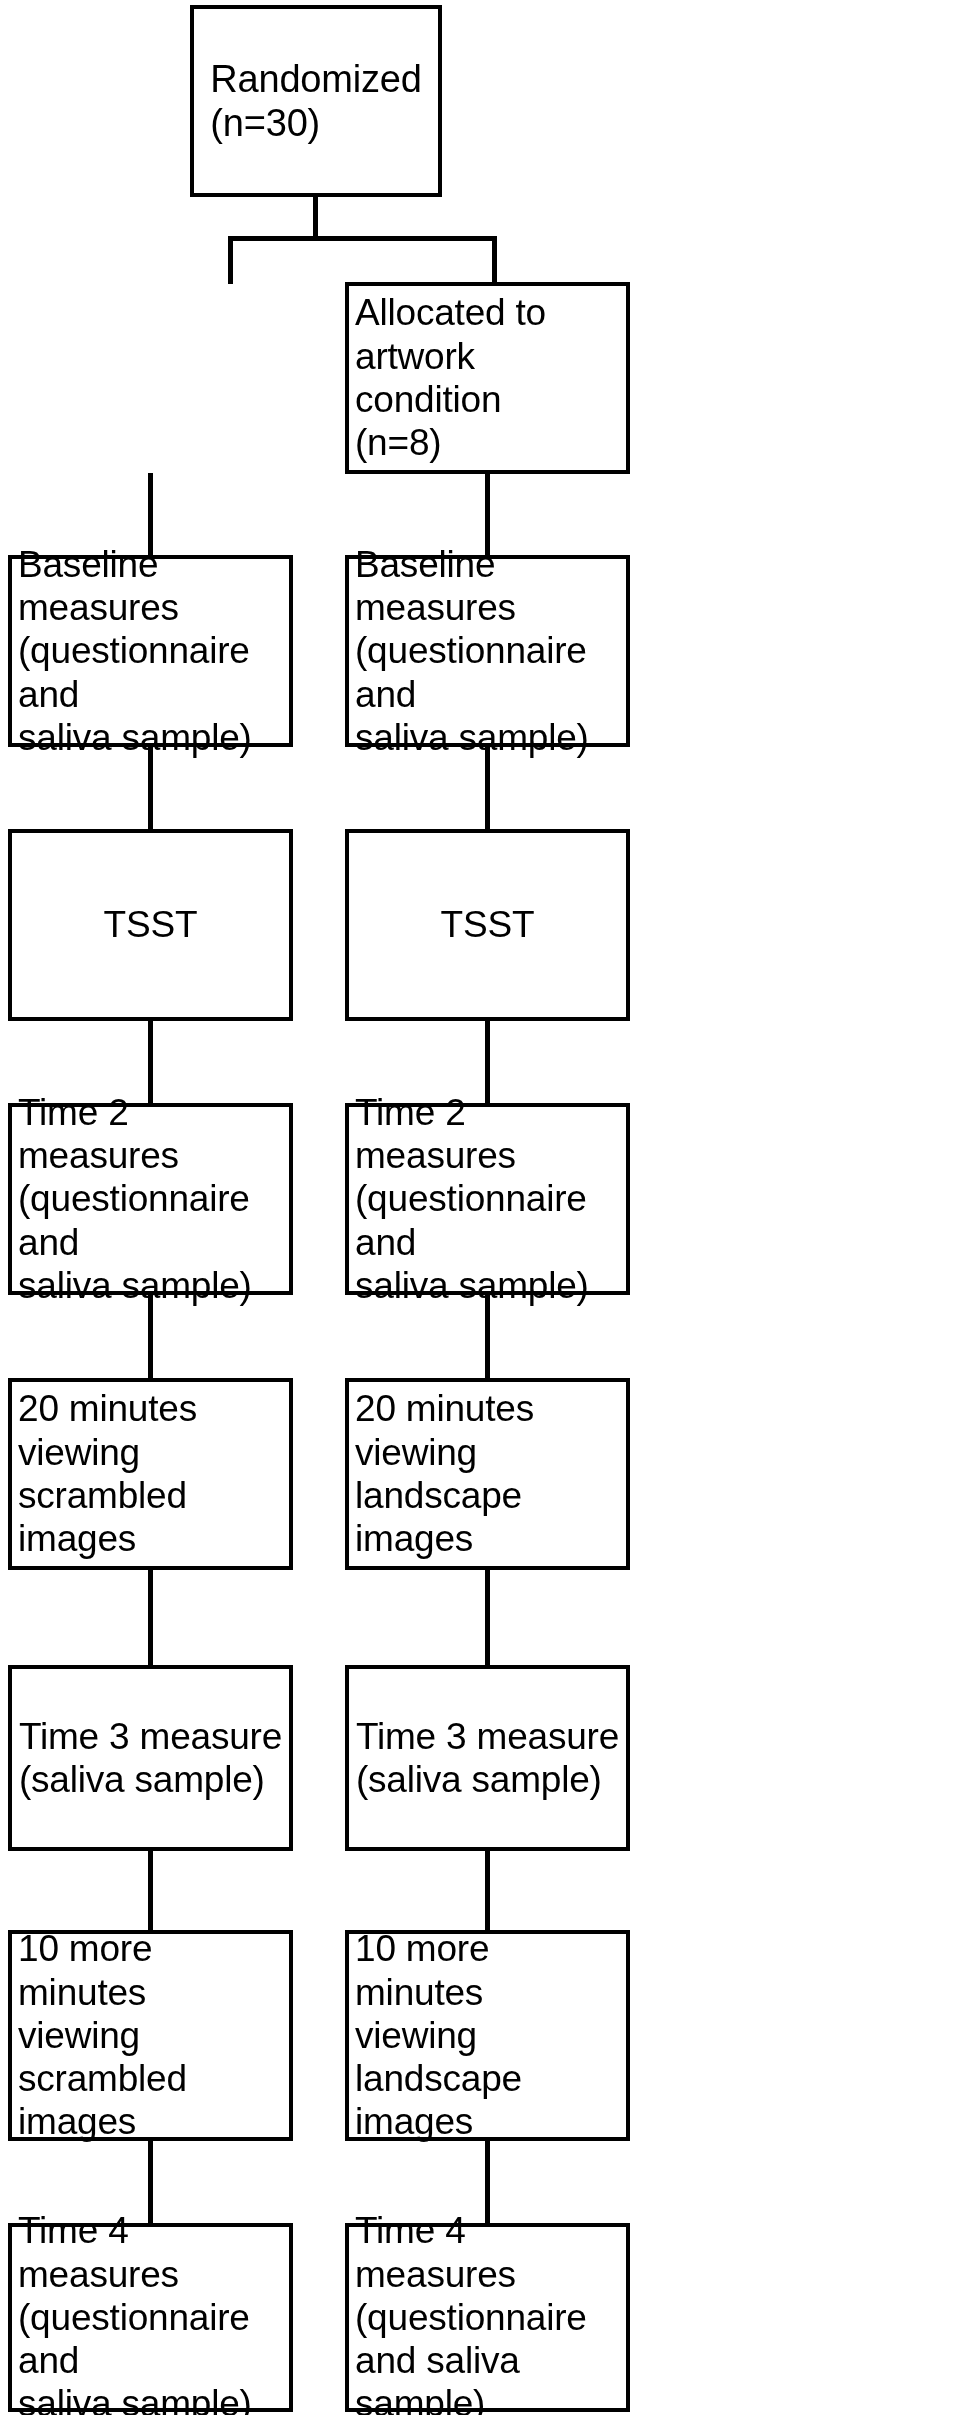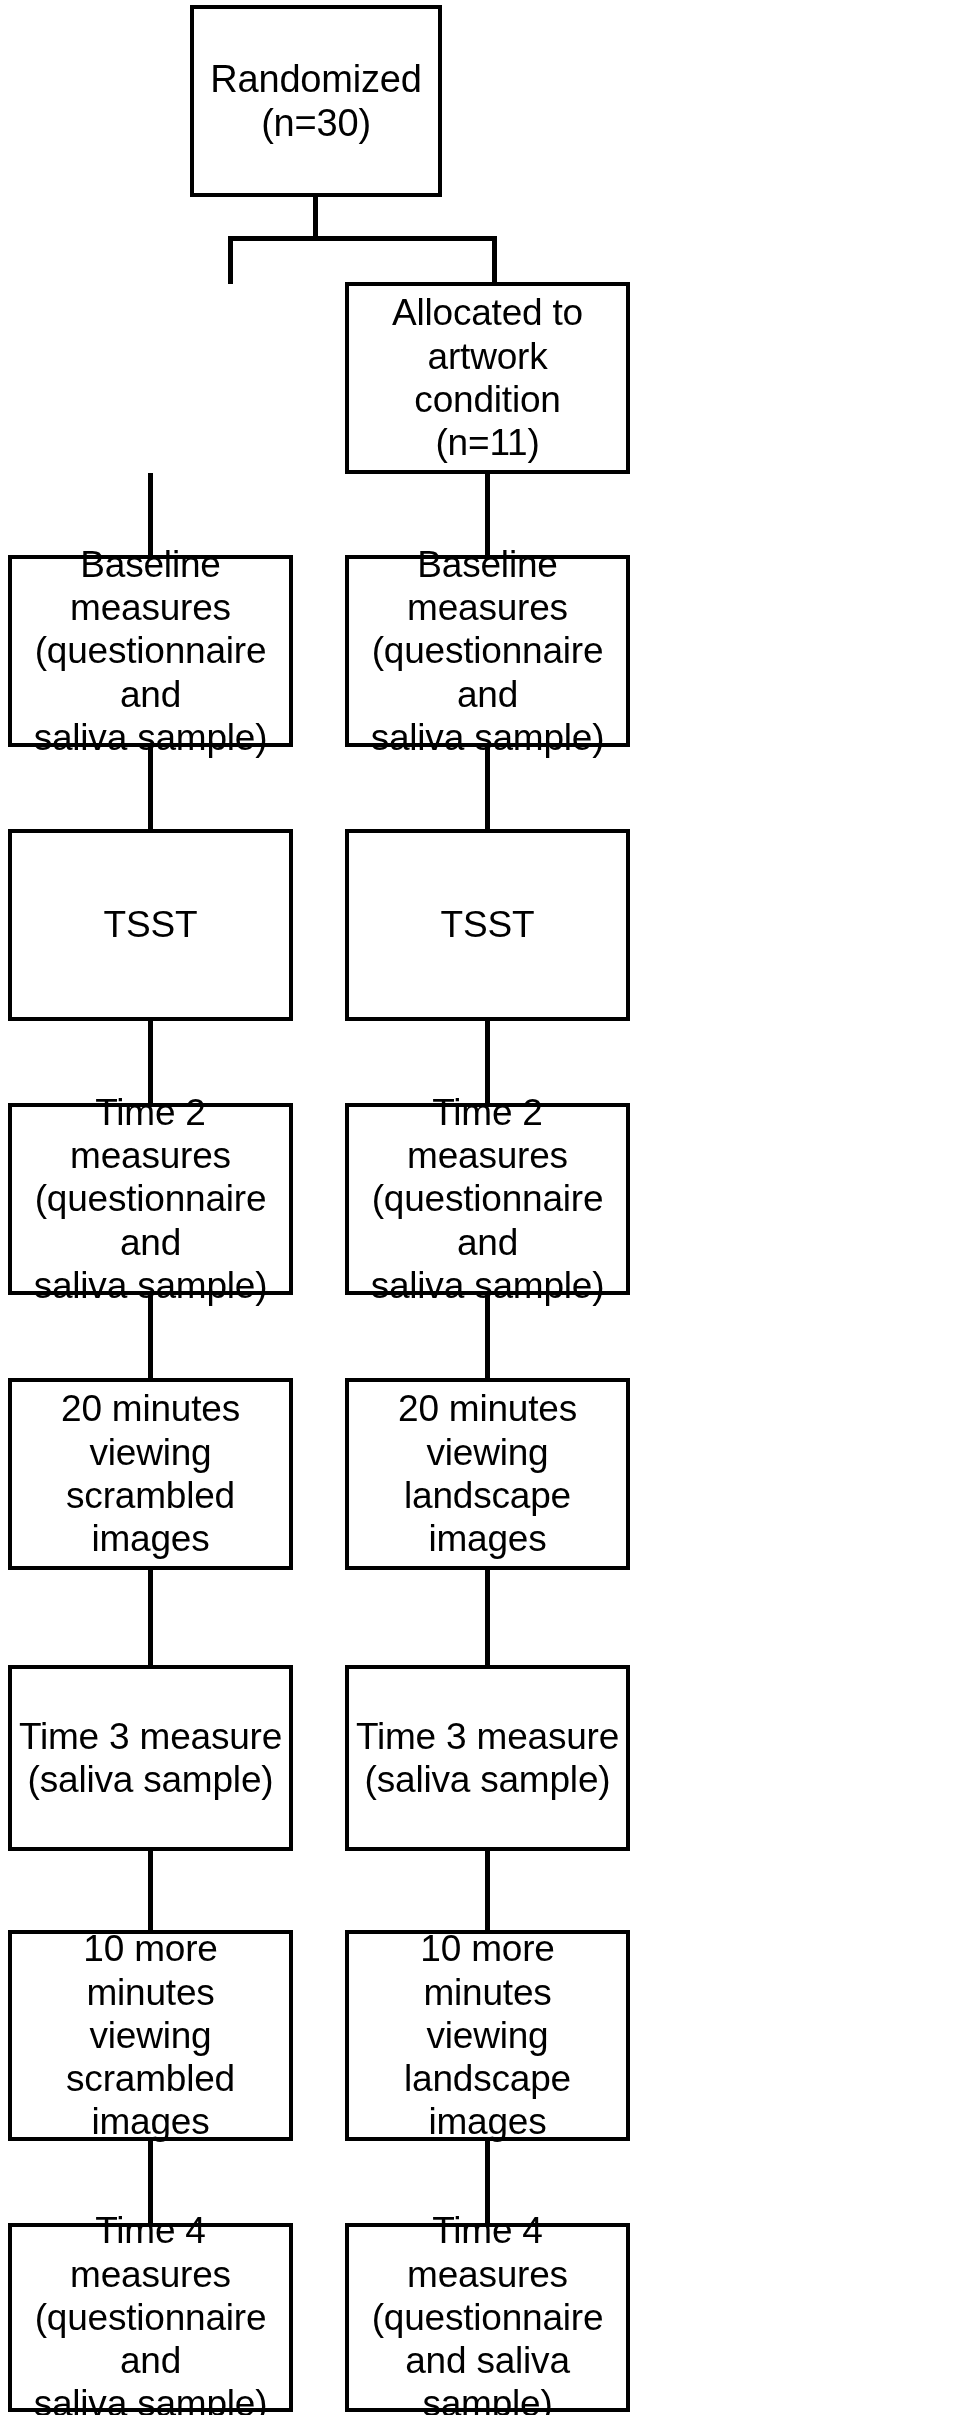--- a/index.html
+++ b/index.html
@@ -17,21 +17,21 @@
     overflow: hidden;
   }
   .node {
     position: absolute;
     box-sizing: border-box;
     border: 4px solid #000000;
     background: #ffffff;
     display: flex;
     align-items: center;
     justify-content: center;
-    text-align: center;
+    text-align: left;
     color: #000000;
     font-size: 37px;
     line-height: 1.17;
     letter-spacing: -0.2px;
     padding: 2px 6px;
     white-space: pre-line;
     z-index: 2;
   }
   .node.root {
     font-size: 38px;
@@ -87,21 +87,21 @@
 viewing scrambled
 images</div>
   <div class="connector v-line" style="left:148px; top:2140px; width:5px; height:84px;"></div>
 
   <div class="node" style="left:8px; top:2223px; width:285px; height:189px;">Time 4 measures
 (questionnaire and
 saliva sample)</div>
 
   <div class="node" style="left:345px; top:282px; width:285px; height:192px;">Allocated to
 artwork condition
-(n=11)</div>
+(n=8)</div>
   <div class="connector v-line" style="left:485px; top:473px; width:5px; height:83px;"></div>
 
   <div class="node" style="left:345px; top:555px; width:285px; height:192px;">Baseline measures
 (questionnaire and
 saliva sample)</div>
   <div class="connector v-line" style="left:485px; top:746px; width:5px; height:84px;"></div>
 
   <div class="node" style="left:345px; top:829px; width:285px; height:192px;">TSST</div>
   <div class="connector v-line" style="left:485px; top:1020px; width:5px; height:84px;"></div>
 

